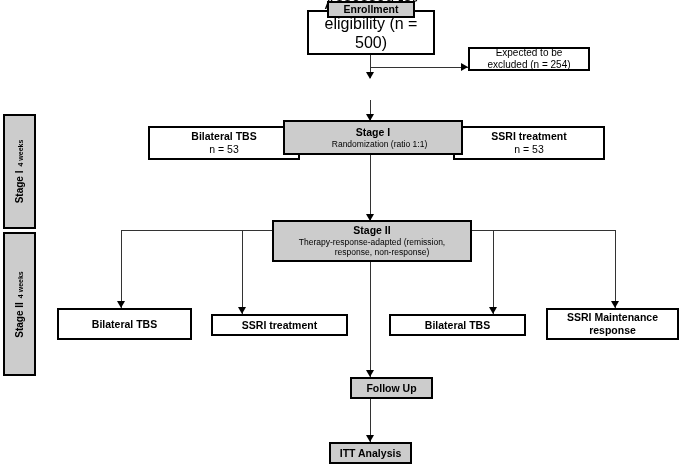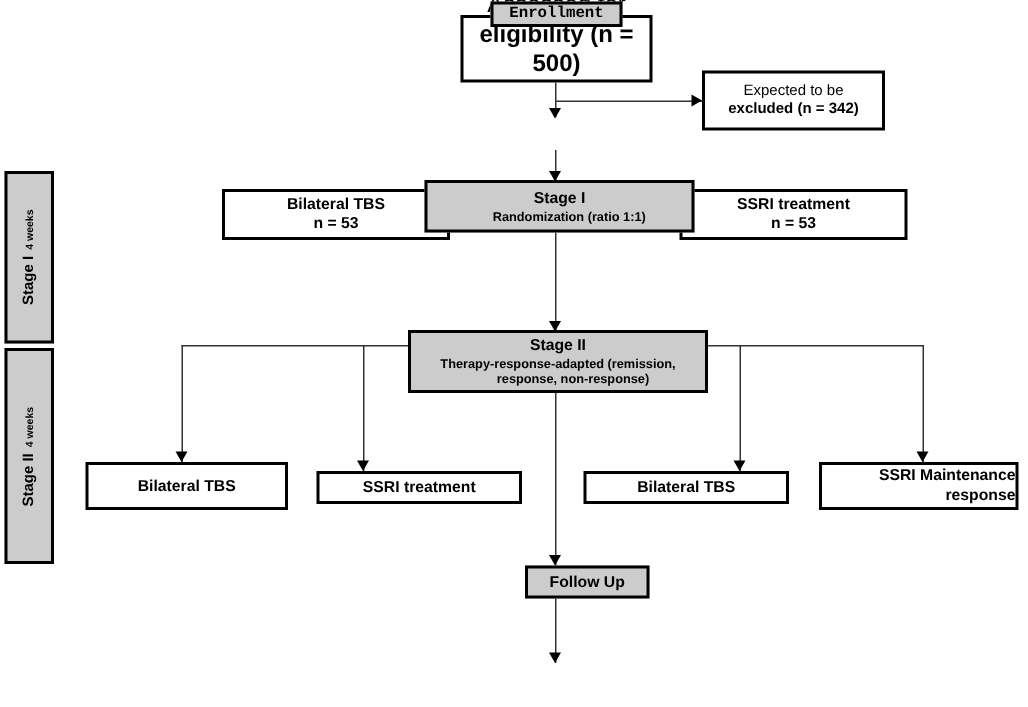--- a/index.html
+++ b/index.html
@@ -25,21 +25,21 @@
     display: flex;
     flex-direction: column;
     align-items: center;
     justify-content: center;
     text-align: center;
     line-height: 1.22;
     color: #000000;
   }
   .box.gray { background: #cccccc; }
   .box .l1 { display: block; }
-  .box .l2 { display: block; font-weight: bold; }
+  .box .l2 { display: block; }
 
   .bold   { font-weight: bold; }
   .normal { font-weight: normal; }
 
   
   .rail {
     position: absolute;
     box-sizing: border-box;
     border: 2px solid #000000;
     background: #cccccc;
@@ -100,33 +100,33 @@
       <span class="rail-main">Stage II</span>
       <span class="rail-sub">4 weeks</span>
     </div>
   </div>
 
   <div class="box" style="left:307px; top:10px; width:128px; height:45px; font-size:16px;justify-content:flex-end;">
     <span class="l1 normal">Assessed for</span>
     <span class="l2 normal">eligibility (n = 500)</span>
   </div>
 
-  <div class="box gray" style="left:327px; top:1px; width:88px; height:17px; font-size:10.5px;font-family:Liberation Mono, monospace;">
+  <div class="box gray" style="left:327px; top:1px; width:88px; height:17px; font-size:10.5px;">
     <span class="bold">Enrollment</span>
   </div>
 
   <div class="vline" style="left:370px; top:55px; height:23px;"></div>
   <div class="arrow" style="left:366px; top:72px;"></div>
 
   <div class="hline" style="left:370px; top:67px; width:98px;"></div>
   <div class="arrow-right" style="left:461px; top:63px;"></div>
 
-  <div class="box" style="left:468px; top:47px; width:122px; height:40px; font-size:10px;">
+  <div class="box" style="left:468px; top:47px; width:122px; height:24px; font-size:10px;">
     <span class="l1 normal">Expected to be</span>
-    <span class="l2 normal">excluded (n = 342)</span>
+    <span class="l2 normal">excluded (n = 254)</span>
   </div>
 
 
   <div class="vline" style="left:370px; top:100px; height:20px;"></div>
   <div class="arrow" style="left:366px; top:114px;"></div>
 
   <div class="box" style="left:148px; top:126px; width:152px; height:34px; font-size:10.5px;">
     <span class="l1 bold">Bilateral TBS</span>
     <span class="l2 normal">n = 53</span>
   </div>
@@ -170,29 +170,32 @@
   </div>
 
   <div class="box" style="left:211px; top:314px; width:137px; height:22px; font-size:10.5px;">
     <span class="l1 bold">SSRI treatment</span>
   </div>
 
   <div class="box" style="left:389px; top:314px; width:137px; height:22px; font-size:10.5px;">
     <span class="l1 bold">Bilateral TBS</span>
   </div>
 
-  <div class="box" style="left:546px; top:308px; width:133px; height:32px; font-size:10.5px;align-items:flex-end;">
+  <div class="box" style="left:546px; top:308px; width:133px; height:32px; font-size:10.5px;">
     <span class="l1 bold">SSRI Maintenance</span>
     <span class="l2 bold">response</span>
   </div>
 
   <div class="vline" style="left:370px; top:262px; height:115px;"></div>
   <div class="arrow" style="left:366px; top:370px;"></div>
 
   <div class="box gray" style="left:329px; top:377px; width:83px; height:22px; font-size:10.5px;margin-left:21px;">
     <span class="bold">Follow Up</span>
   </div>
 
   <div class="vline" style="left:370px; top:399px; height:43px;"></div>
   <div class="arrow" style="left:366px; top:435px;"></div>
 
+  <div class="box gray" style="left:329px; top:442px; width:83px; height:22px; font-size:10.5px;">
+    <span class="bold">ITT Analysis</span>
+  </div>
 
 </div>
 
 </body></html>

